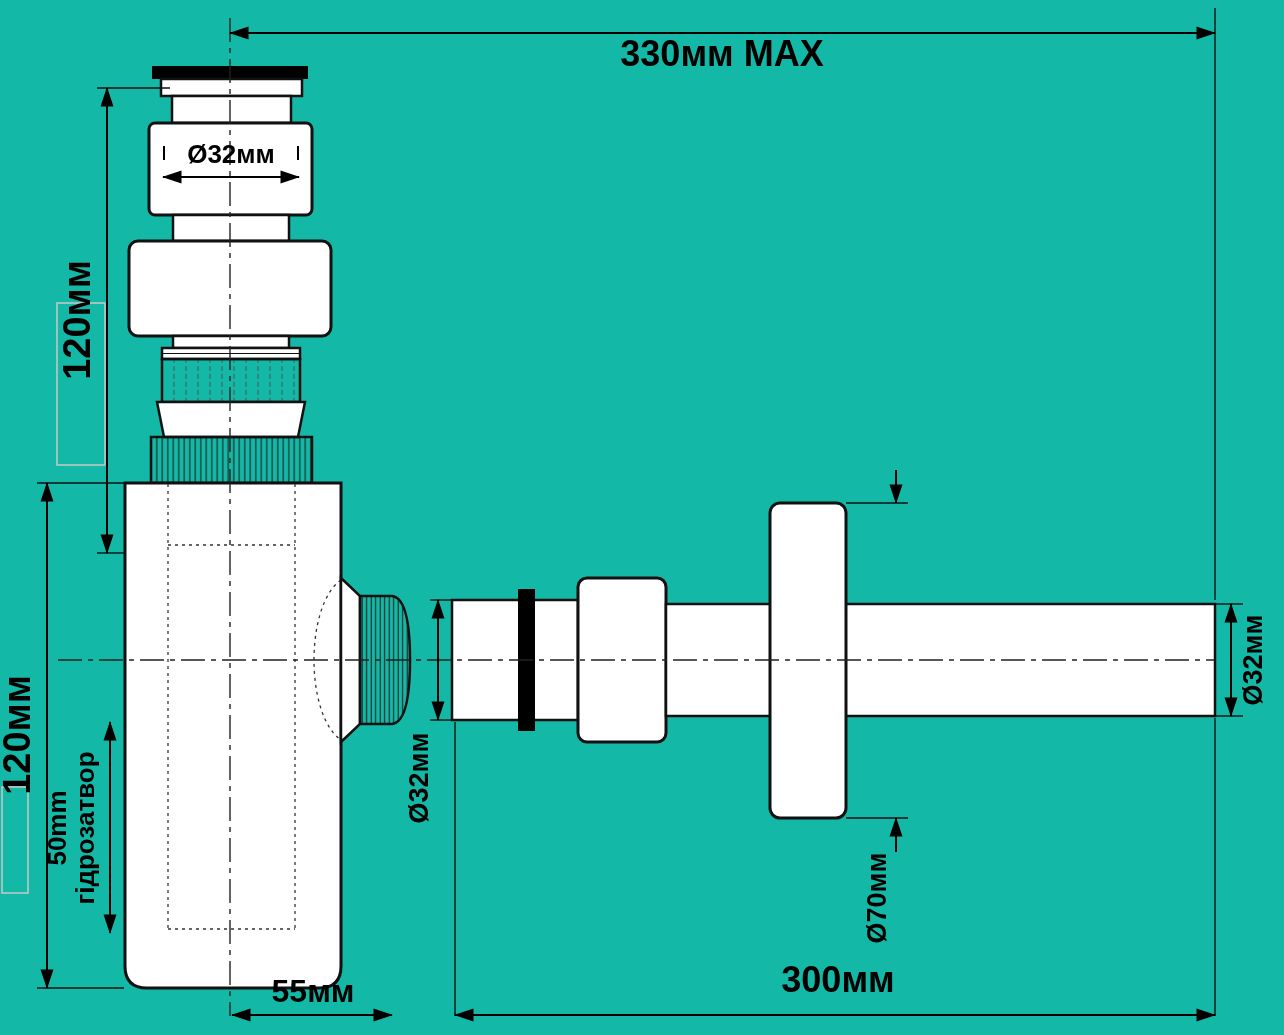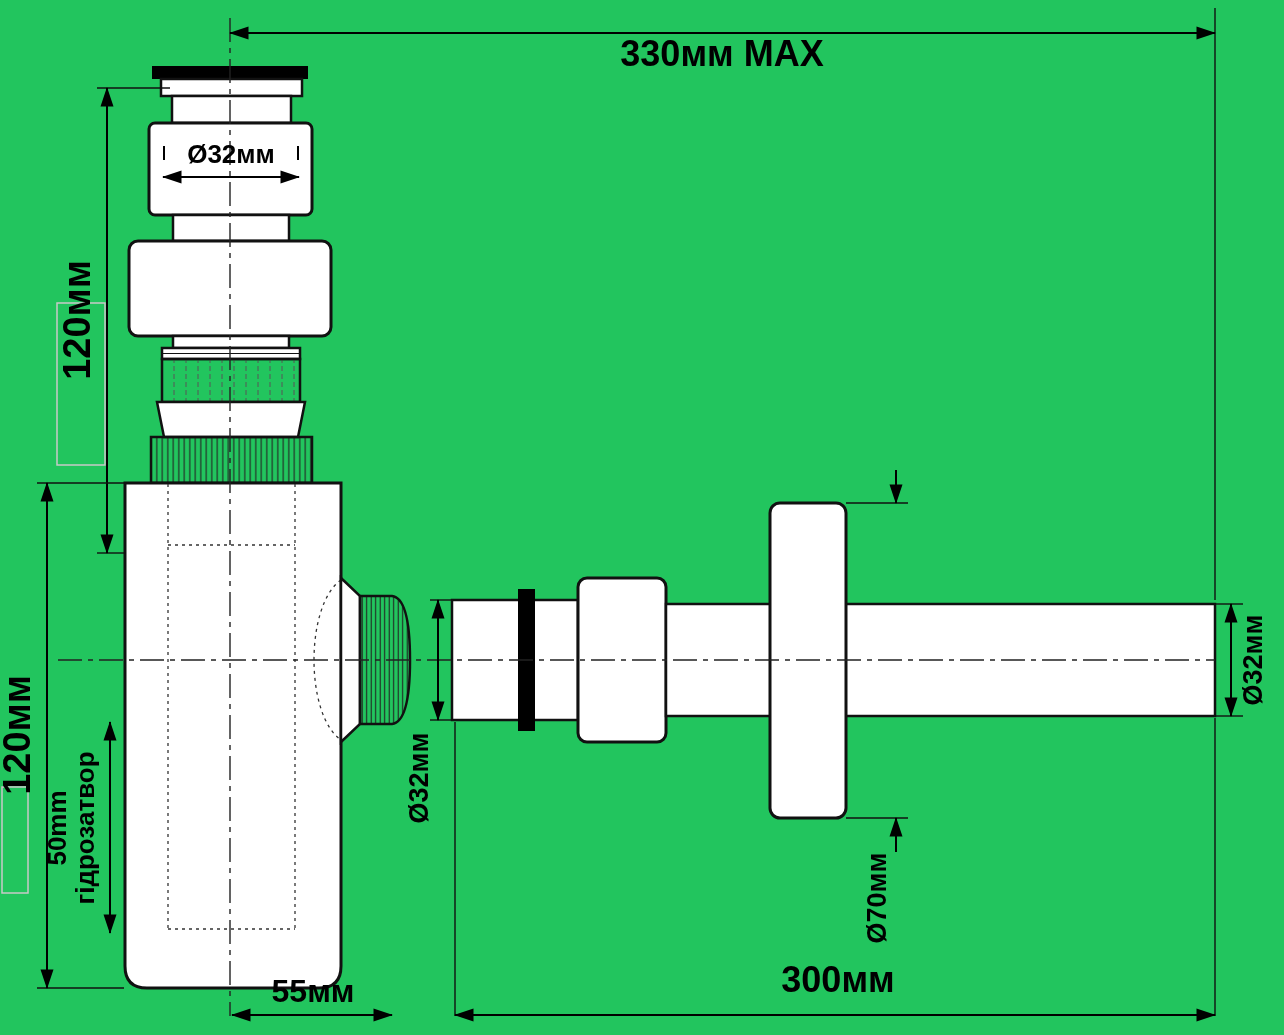--- a/index.html
+++ b/index.html
@@ -1,16 +1,16 @@
 <!DOCTYPE html>
 <html><head>
 <meta charset="utf-8">
 <style>
   html,body{margin:0;padding:0;background:#ffffff;}
-  .stage{width:1284px;height:1035px;position:relative;background:#22c55e;}
+  .stage{width:1284px;height:1035px;position:relative;background:#14b8a6;}
   svg{display:block;}
   text{font-family:"Liberation Sans","DejaVu Sans",sans-serif;font-weight:700;fill:#000;}
   .outline{fill:#ffffff;stroke:#111;stroke-width:2.5;}
   .outline-thick{fill:#ffffff;stroke:#111;stroke-width:3;}
   .thin{stroke:#111;stroke-width:1.4;fill:none;}
   .dim{stroke:#000;stroke-width:2;fill:none;}
   .dotted{stroke:#333;stroke-width:1.3;fill:none;stroke-dasharray:3 4;}
   .centerline{stroke:#222;stroke-width:1.4;fill:none;stroke-dasharray:24 6 5 6;}
   .artifact{stroke:#c9c9c9;stroke-width:1.5;fill:none;}
 </style>

